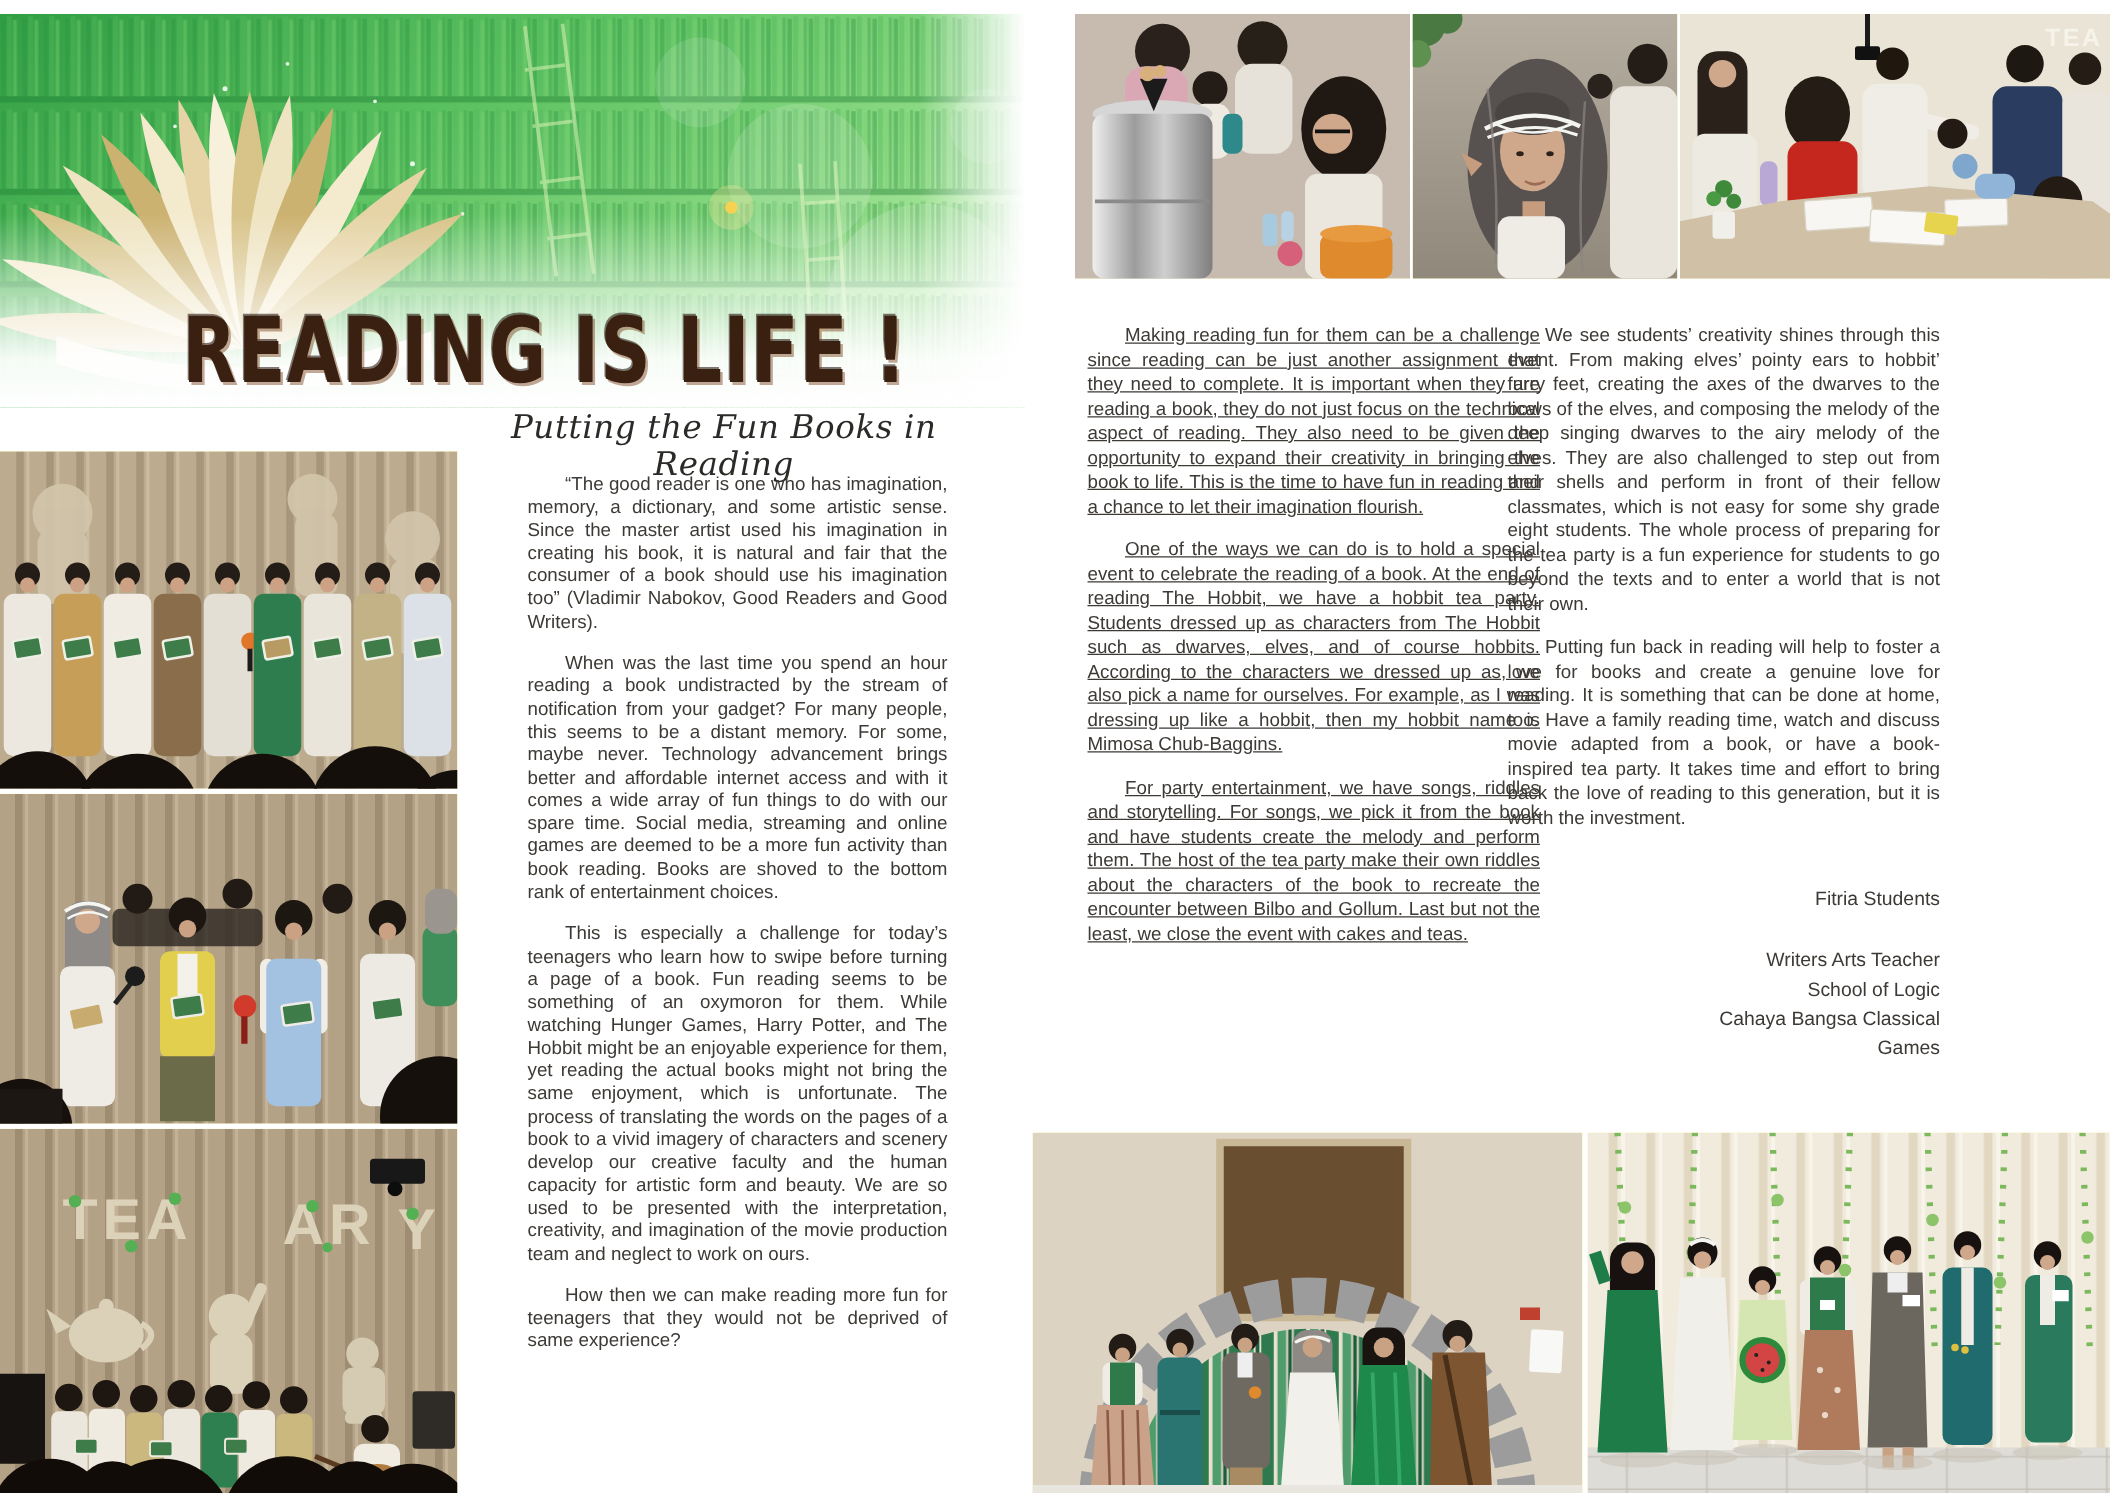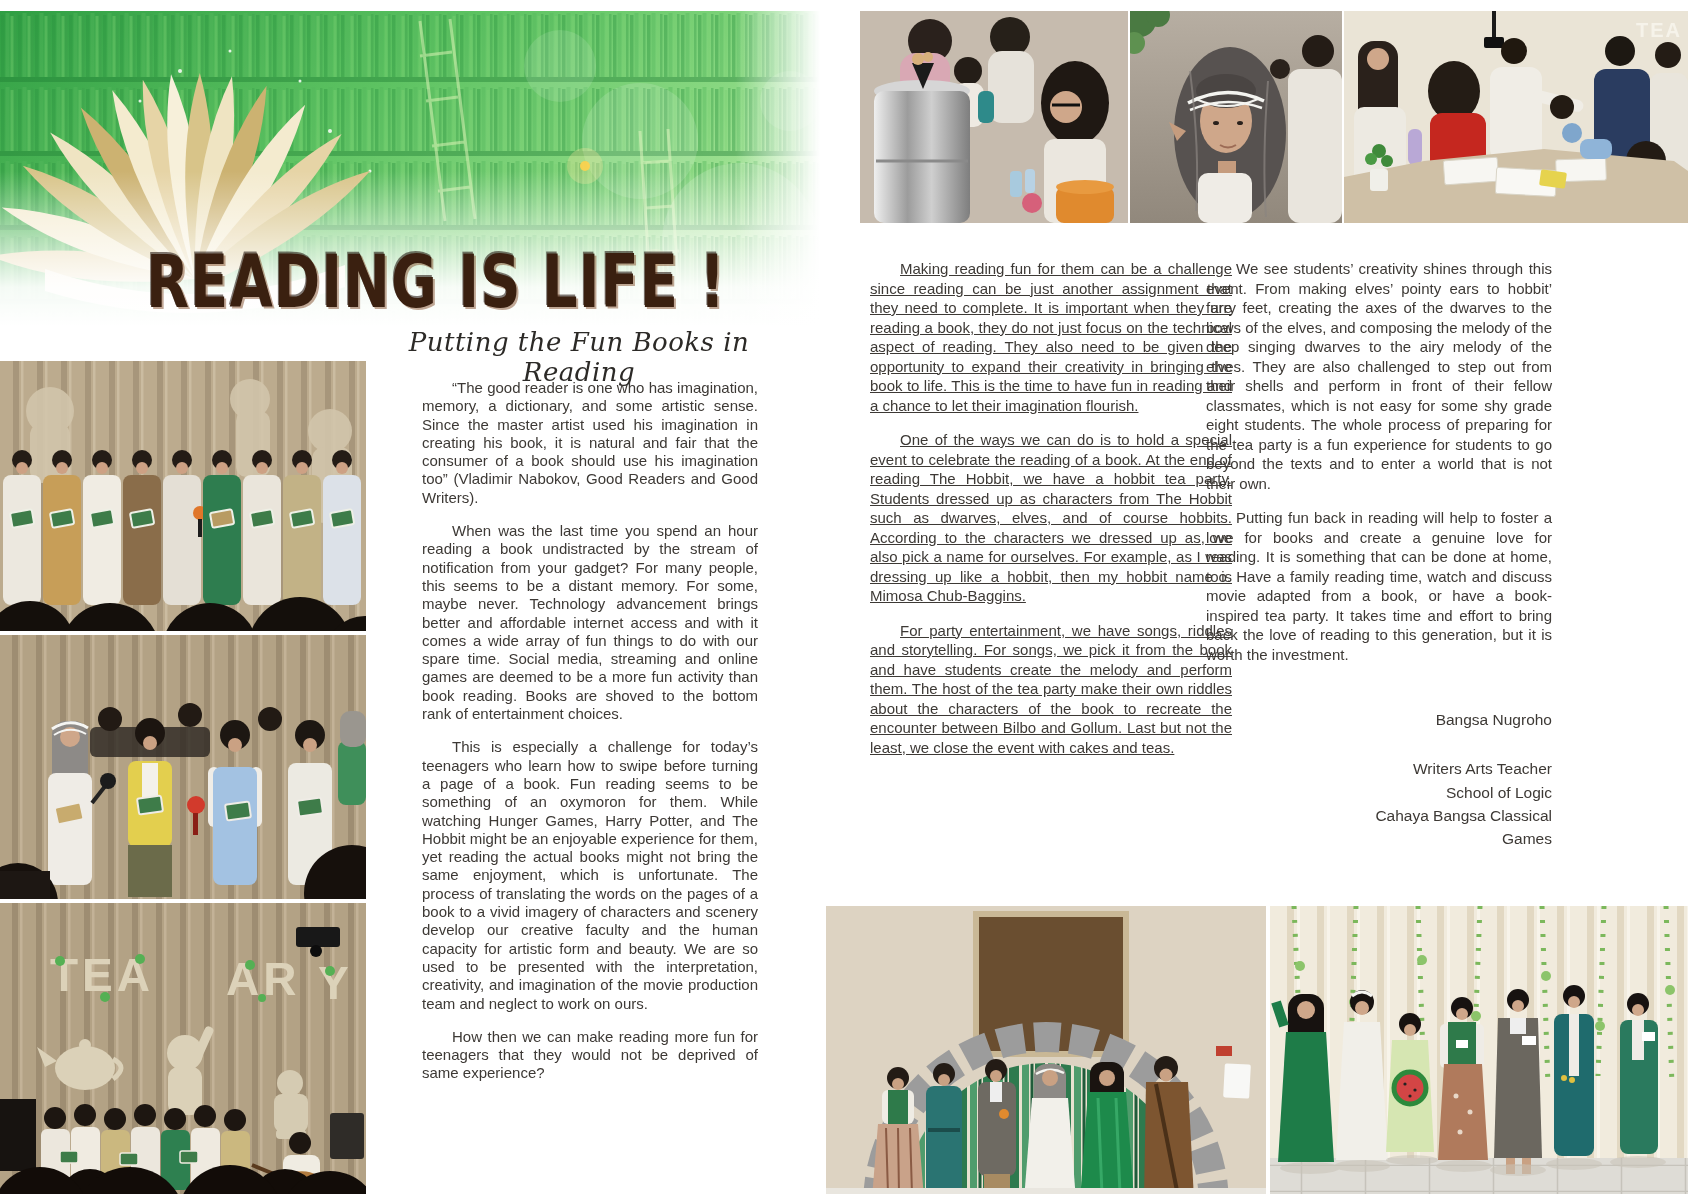--- a/index.html
+++ b/index.html
@@ -499,21 +499,21 @@
   <div class="col col-r1">
     <p>Making reading fun for them can be a challenge since reading can be just another assignment that they need to complete. It is important when they are reading a book, they do not just focus on the technical aspect of reading. They also need to be given the opportunity to expand their creativity in bringing the book to life. This is the time to have fun in reading and a chance to let their imagination flourish.</p>
     <p>One of the ways we can do is to hold a special event to celebrate the reading of a book. At the end of reading The Hobbit, we have a hobbit tea party. Students dressed up as characters from The Hobbit such as dwarves, elves, and of course hobbits. According to the characters we dressed up as, we also pick a name for ourselves. For example, as I was dressing up like a hobbit, then my hobbit name is Mimosa Chub-Baggins.</p>
     <p>For party entertainment, we have songs, riddles and storytelling. For songs, we pick it from the book and have students create the melody and perform them. The host of the tea party make their own riddles about the characters of the book to recreate the encounter between Bilbo and Gollum. Last but not the least, we close the event with cakes and teas.</p>
   </div>
 
   <div class="col col-r2">
     <p>We see students’ creativity shines through this event. From making elves’ pointy ears to hobbit’ furry feet, creating the axes of the dwarves to the bows of the elves, and composing the melody of the deep singing dwarves to the airy melody of the elves. They are also challenged to step out from their shells and perform in front of their fellow classmates, which is not easy for some shy grade eight students. The whole process of preparing for the tea party is a fun experience for students to go beyond the texts and to enter a world that is not their own.</p>
     <p>Putting fun back in reading will help to foster a love for books and create a genuine love for reading. It is something that can be done at home, too. Have a family reading time, watch and discuss movie adapted from a book, or have a book-inspired tea party. It takes time and effort to bring back the love of reading to this generation, but it is worth the investment.</p>
     <div class="byline">
-      <div>Bangsa Nugroho</div>
+      <div>Fitria Students</div>
       <div class="org">
         <div>Writers Arts Teacher</div>
         <div>School of Logic</div>
         <div>Cahaya Bangsa Classical</div>
         <div>Games</div>
       </div>
     </div>
   </div>
 
   <figure class="photo" id="b1">

